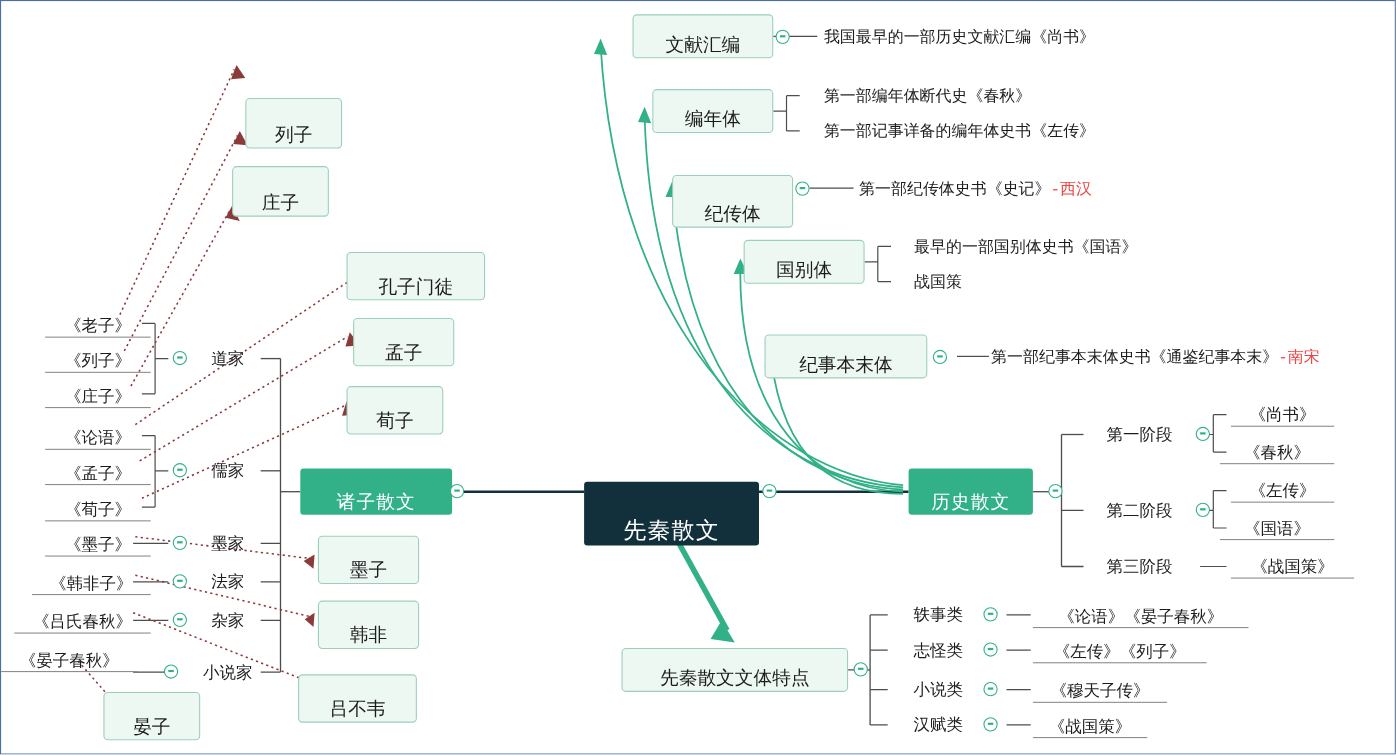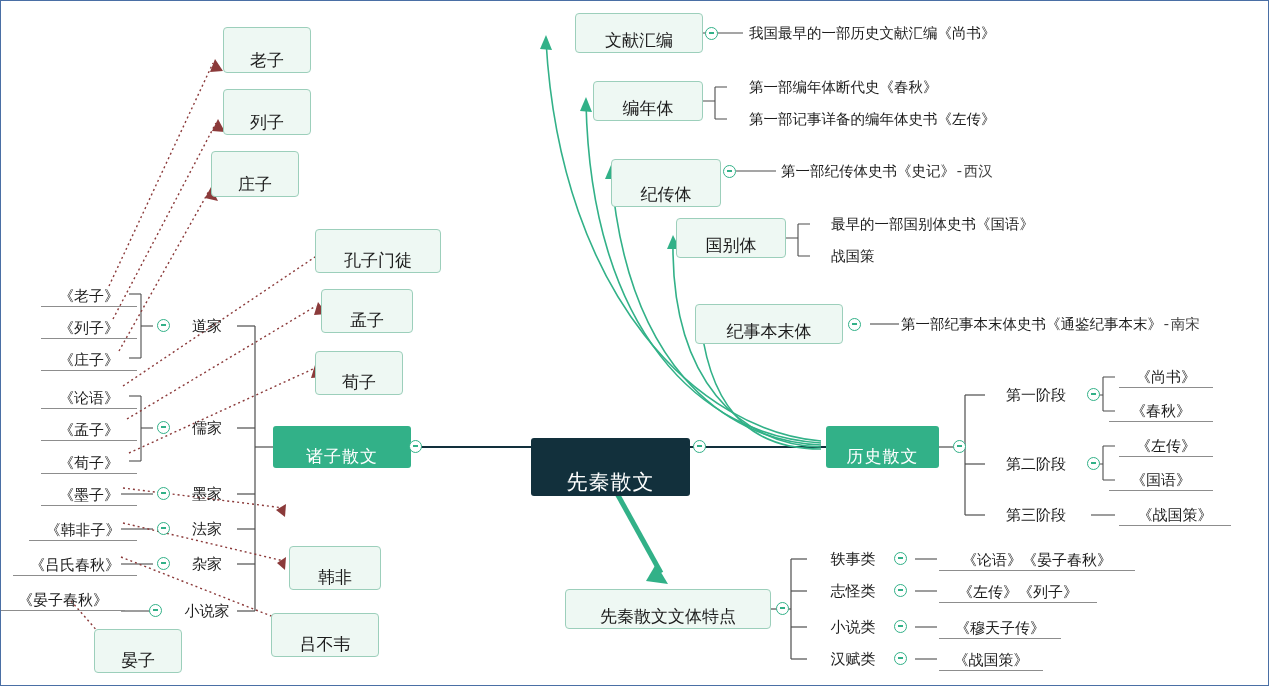--- a/index.html
+++ b/index.html
@@ -74,21 +74,21 @@
     color: #1c1c1c;
     font-size: 15px;
     border-bottom: 1px solid #8d8d8d;
     justify-content: center;
   }
   .n-plain {
     color: #1c1c1c;
     font-size: 15px;
   }
   .red {
-    color: #404040;
+    color: #ef4444;
   }
   .note {
     color: #1c1c1c;
     font-size: 14.5px;
     justify-content: flex-start;
   }
   .circ {
     position: absolute;
     width: 13px;
     height: 13px;
@@ -281,37 +281,37 @@
   <div class="node n-underline" style="left:28px; top:518px; width:108px; height:22px;">
     <span>《韩非子》</span>
   </div>
   <div class="node n-underline" style="left:12px; top:553px; width:124px; height:22px;">
     <span>《吕氏春秋》</span>
   </div>
   <div class="node n-underline" style="left:0px; top:588px; width:124px; height:22px;">
     <span>《晏子春秋》</span>
   </div>
 
-  <div class="node n-box2" style="left:222px; top:26px; width:88px; height:46px;">
-    <span>老子</span>
-  </div>
   <div class="node n-box2" style="left:222px; top:88px; width:88px; height:46px;">
     <span>列子</span>
   </div>
   <div class="node n-box2" style="left:210px; top:150px; width:88px; height:46px;">
     <span>庄子</span>
   </div>
   <div class="node n-box2" style="left:314px; top:228px; width:126px; height:44px;">
     <span>孔子门徒</span>
   </div>
   <div class="node n-box2" style="left:320px; top:288px; width:92px; height:44px;">
     <span>孟子</span>
   </div>
   <div class="node n-box2" style="left:314px; top:350px; width:88px; height:44px;">
     <span>荀子</span>
+  </div>
+  <div class="node n-box2" style="left:288px; top:486px; width:92px; height:44px;">
+    <span>墨子</span>
   </div>
   <div class="node n-box2" style="left:288px; top:545px; width:92px; height:44px;">
     <span>韩非</span>
   </div>
   <div class="node n-box2" style="left:270px; top:612px; width:108px; height:44px;">
     <span>吕不韦</span>
   </div>
   <div class="node n-box2" style="left:93px; top:628px; width:88px; height:44px;">
     <span>晏子</span>
   </div>

